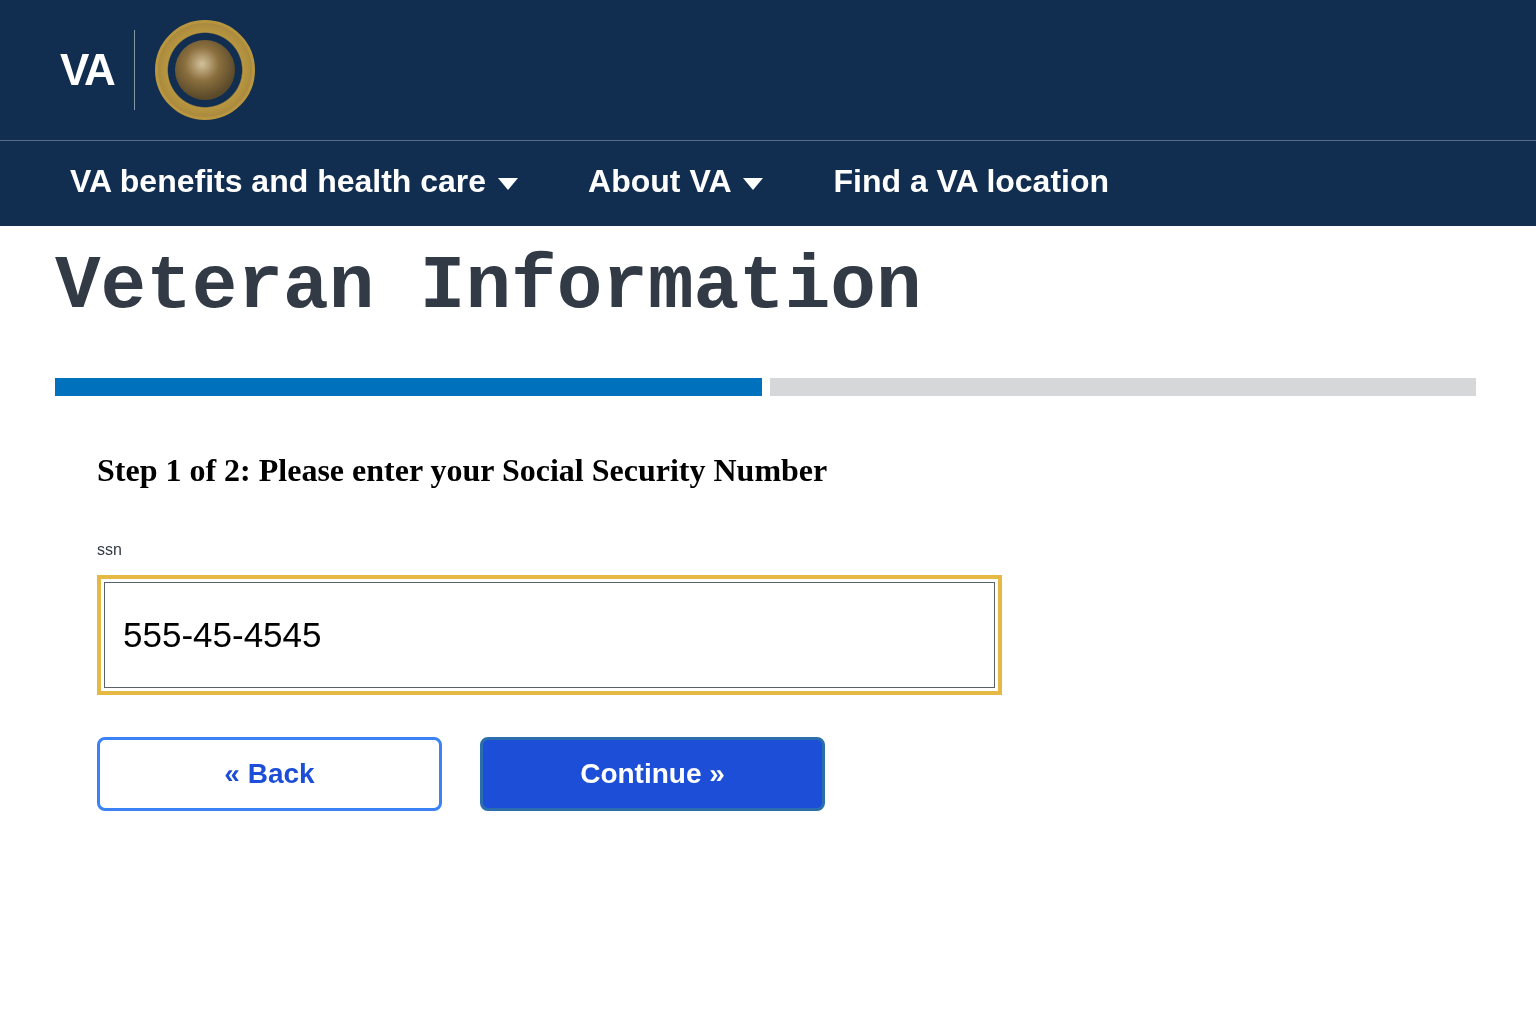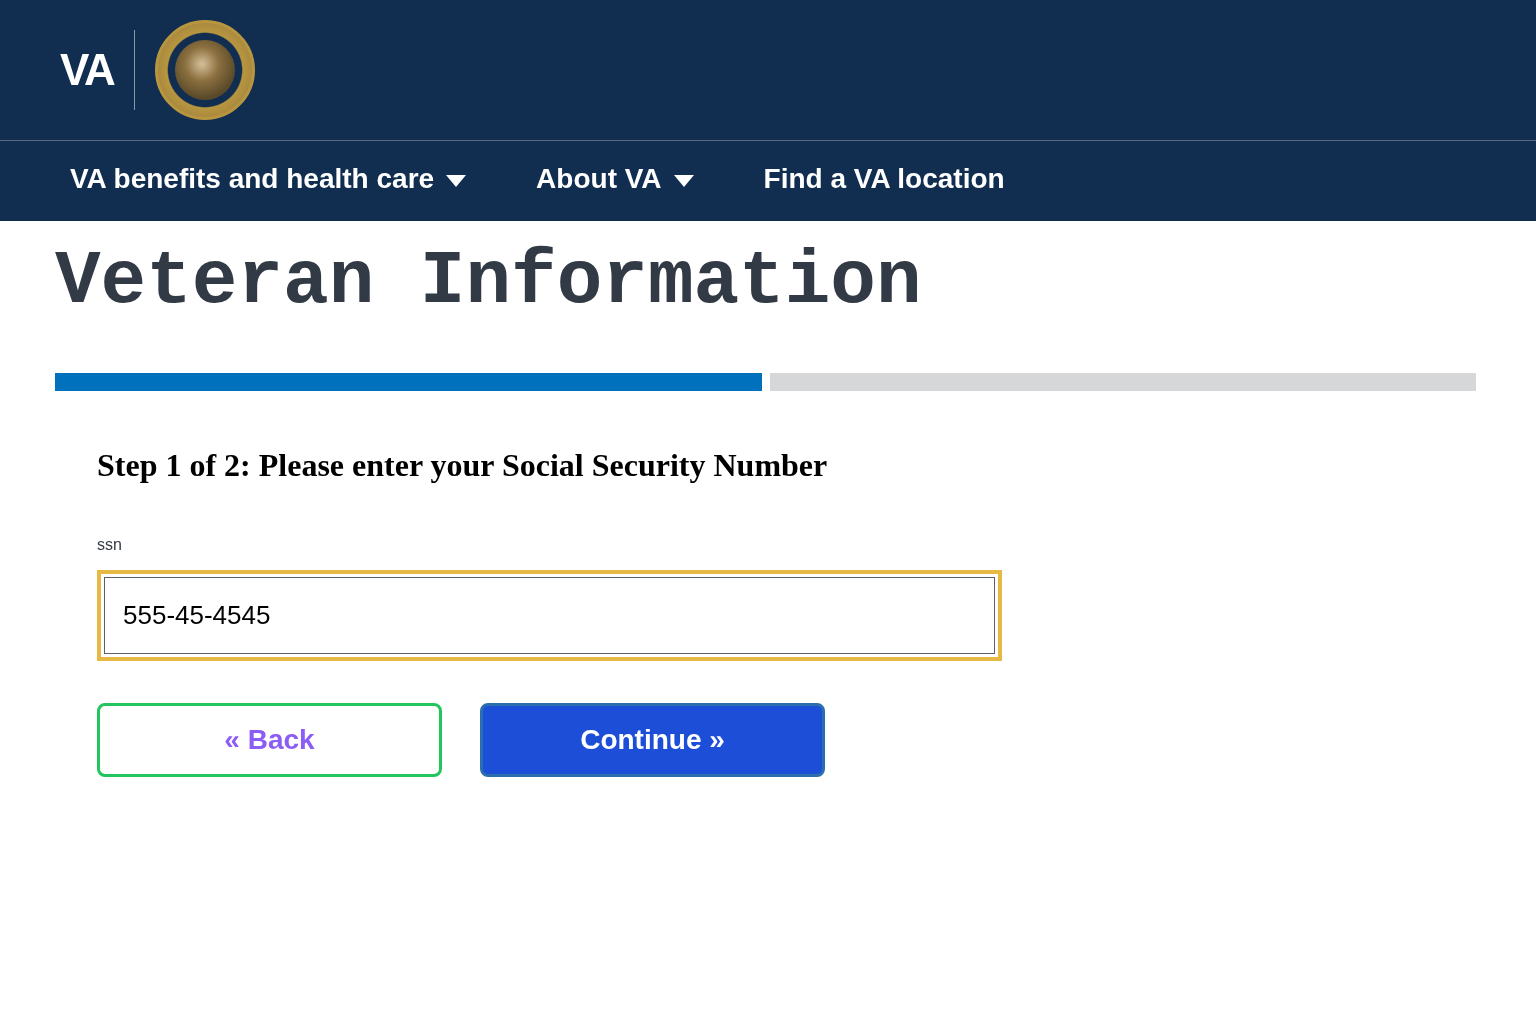--- a/index.html
+++ b/index.html
@@ -60,21 +60,21 @@
     .nav-bar {
       display: flex;
       align-items: center;
       padding: 22px 60px 26px 70px;
       gap: 70px;
     }
     .nav-item {
       display: flex;
       align-items: center;
       gap: 12px;
-      font-size: 28px;
+      font-size: 32px;
       font-weight: 700;
       cursor: pointer;
     }
     .chevron-down {
       width: 0;
       height: 0;
       border-left: 10px solid transparent;
       border-right: 10px solid transparent;
       border-top: 12px solid #ffffff;
       margin-top: 4px;
@@ -121,42 +121,42 @@
     }
     .input-wrapper {
       border: 4px solid #e6b844;
       padding: 3px;
       width: 905px;
       margin-bottom: 42px;
     }
     .text-input {
       width: 100%;
       border: 1px solid #5b616b;
-      padding: 22px 18px;
-      font-size: 26px;
+      padding: 32px 18px;
+      font-size: 35px;
       font-family: inherit;
       outline: none;
     }
     .button-row {
       display: flex;
       gap: 38px;
     }
     .btn {
       width: 345px;
       padding: 18px 20px;
       font-size: 28px;
       font-weight: 700;
       border-radius: 8px;
       cursor: pointer;
       text-align: center;
     }
     .btn-secondary {
       background: #ffffff;
-      color: #8b5cf6;
-      border: 3px solid #22c55e;
+      color: #1d4ed8;
+      border: 3px solid #3b82f6;
     }
     .btn-primary {
       background: #1d4ed8;
       color: #ffffff;
       border: 3px solid #2a6ead;
     }
   </style>
 </head>
 <body>
 

